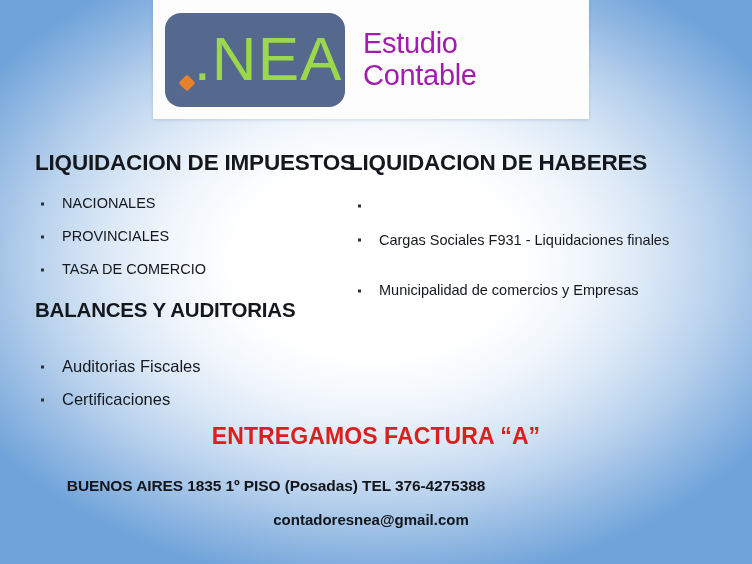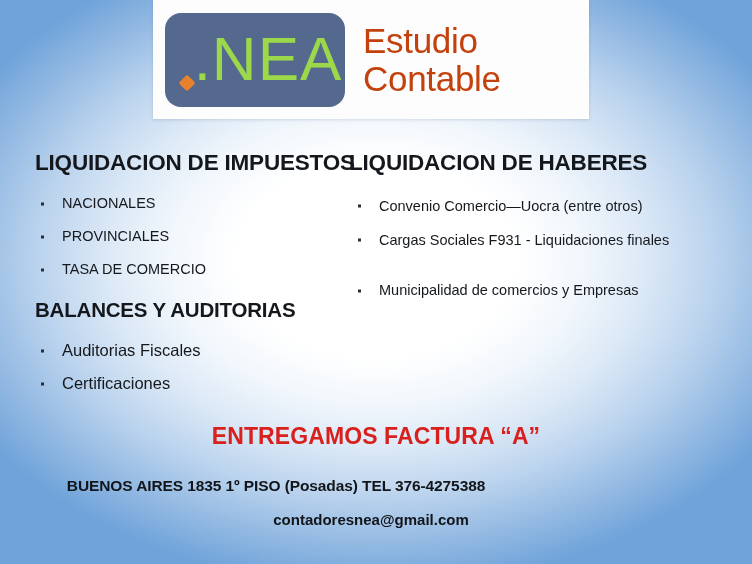--- a/index.html
+++ b/index.html
@@ -68,24 +68,24 @@
     left: 16px;
     bottom: 18px;
     width: 12px;
     height: 12px;
     background: #e8812c;
     transform: rotate(45deg);
     border-radius: 2px;
   }
   .logo-words {
     margin-left: 18px;
-    color: #c2410c;
+    color: #a21caf;
     font-family: "Liberation Sans", sans-serif;
     font-weight: 400;
-    font-size: 35px;
+    font-size: 29px;
     line-height: 1.08;
     letter-spacing: -0.3px;
   }
 
   
   .col {
     position: absolute;
     top: 150px;
   }
   .col-left  { left: 30px;  width: 320px; }
@@ -125,21 +125,21 @@
   ul.bullets li .bullet-text { display: inline-block; }
 
   
   .col-left .sec1 .section-title { margin: 0 0 0 5px; }
   .col-left .sec1 ul li { padding-left: 32px; height: 33px; line-height: 33px; font-size: 14.5px; }
   .col-left .sec1 ul li .bullet-dot { left: 11px; }
   .col-left .sec1 ul { margin-top: 11px; }
 
   .col-left .sec2 { margin-top: 12px; }
   .col-left .sec2 .section-title { margin: 0 0 0 5px; }
-  .col-left .sec2 ul { margin-top: 12px; }
+  .col-left .sec2 ul { margin-top: 28px; }
   .col-left .sec2 ul li { padding-left: 32px; height: 33px; line-height: 33px; font-size: 16.5px; }
   .col-left .sec2 ul li .bullet-dot { left: 11px; }
 
   
   .col-right .sec1 .section-title { margin: 0; }
   .col-right .sec1 ul { margin-top: 13px; }
   .col-right .sec1 ul li { padding-left: 30px; height: 34px; line-height: 34px; font-size: 14.5px; }
   .col-right .sec1 ul li .bullet-dot { left: 9px; }
 
   .col-right .sec2 { margin-top: 17px; }
@@ -239,21 +239,20 @@
 
   </div>
 
   <div class="col col-right">
 
     <div class="section sec1">
       <div class="section-title title-lg">LIQUIDACION DE HABERES</div>
       <ul class="bullets">
         <li>
           <span class="bullet-dot"></span>
-          <span class="bullet-text">Convenio Comercio—Uocra (entre otros)</span>
         </li>
         <li>
           <span class="bullet-dot"></span>
           <span class="bullet-text">Cargas Sociales F931 -  Liquidaciones finales</span>
         </li>
       </ul>
     </div>
 
     <div class="section sec2">
       <ul class="bullets">

